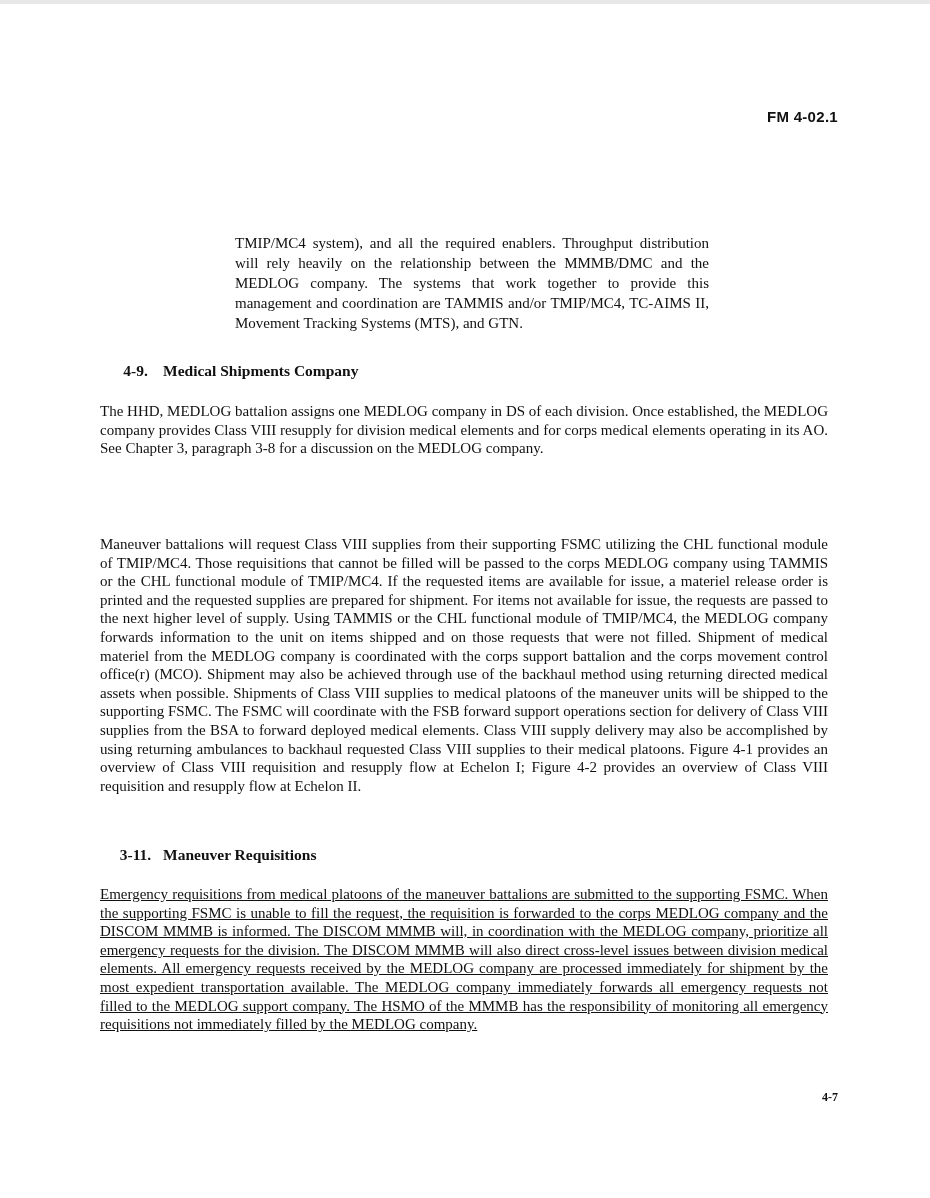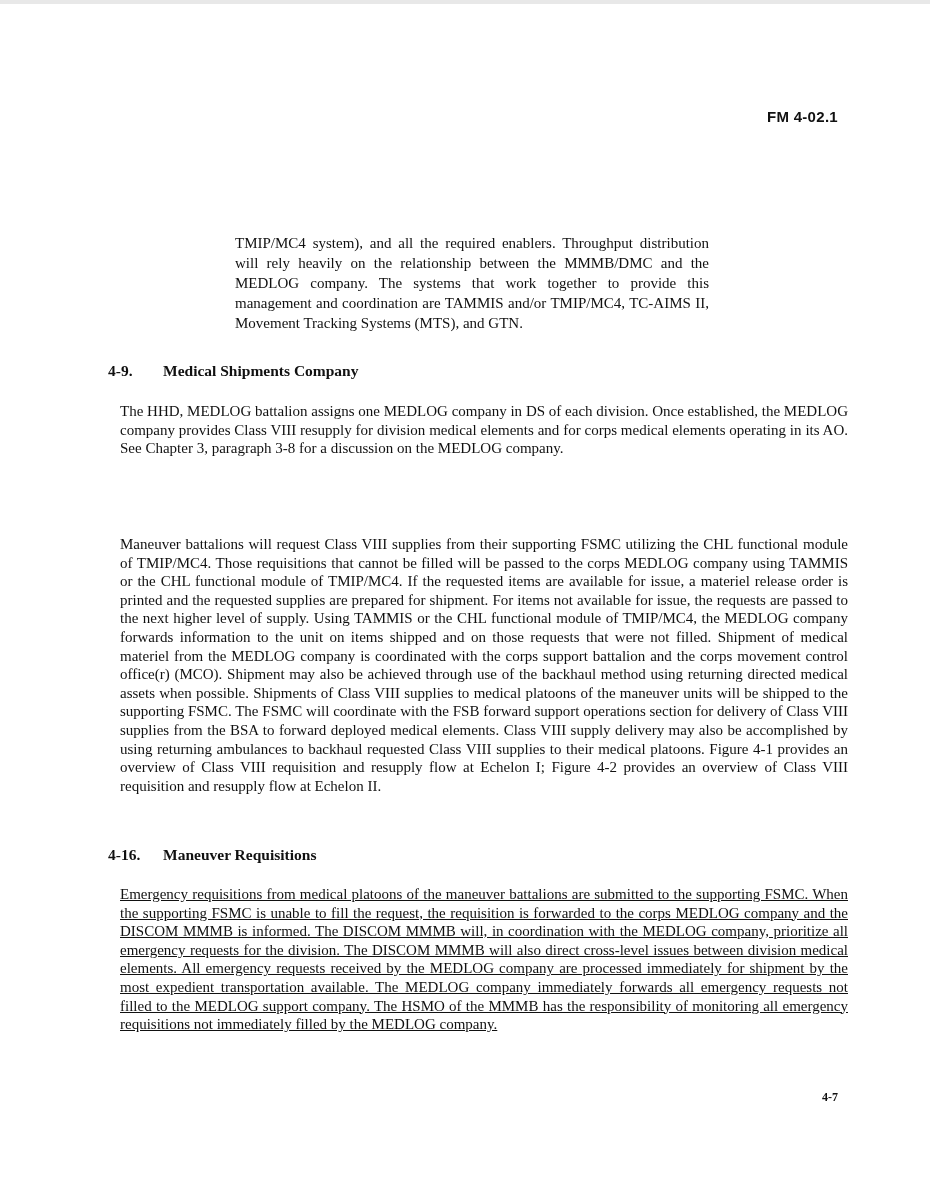--- a/index.html
+++ b/index.html
@@ -40,27 +40,28 @@
     left: 108px;
     width: 730px;
     font-weight: bold;
     font-size: 15.5px;
     display: flex;
   }
   .section-heading .sec-num {
     display: inline-block;
     width: 55px;
     flex: 0 0 55px;
+    text-align: center;
   }
   .heading-4-9  { top: 358px; }
   .heading-4-10 { top: 491px; }
   .heading-4-11 { top: 842px; }
   .section-body {
     position: absolute;
-    left: 120px;
+    left: 100px;
     width: 728px;
     font-size: 15px;
     line-height: 18.6px;
     text-align: justify;
   }
   .body-4-9  { top: 398px; }
   .body-4-10 { top: 531px; }
   .body-4-11 { top: 881px; text-decoration: underline; }
   .doc-footer {
     position: absolute;
@@ -82,20 +83,20 @@
 
   <div class="section-heading heading-4-9">
     <span class="sec-num">4-9.</span>
     <span class="sec-title">Medical Shipments Company</span>
   </div>
   <div class="section-body body-4-9">The HHD, MEDLOG battalion assigns one MEDLOG company in DS of each division.  Once established, the MEDLOG company provides Class VIII resupply for division medical elements and for corps medical elements operating in its AO.  See Chapter 3, paragraph 3-8 for a discussion on the MEDLOG company.</div>
 
   <div class="section-body body-4-10">Maneuver battalions will request Class VIII supplies from their supporting FSMC utilizing the CHL functional module of TMIP/MC4.  Those requisitions that cannot be filled will be passed to the corps MEDLOG company using TAMMIS or the CHL functional module of TMIP/MC4.  If the requested items are available for issue, a materiel release order is printed and the requested supplies are prepared for shipment.  For items not available for issue, the requests are passed to the next higher level of supply.  Using TAMMIS or the CHL functional module of TMIP/MC4, the MEDLOG company forwards information to the unit on items shipped and on those requests that were not filled.  Shipment of medical materiel from the MEDLOG company is coordinated with the corps support battalion and the corps movement control office(r) (MCO).  Shipment may also be achieved through use of the backhaul method using returning directed medical assets when possible.  Shipments of Class VIII supplies to medical platoons of the maneuver units will be shipped to the supporting FSMC. The FSMC will coordinate with the FSB forward support operations section for delivery of Class VIII supplies from the BSA to forward deployed medical elements.  Class VIII supply delivery may also be accomplished by using returning ambulances to backhaul requested Class VIII supplies to their medical platoons.  Figure 4-1 provides an overview of Class VIII requisition and resupply flow at Echelon I; Figure 4-2 provides an overview of Class VIII requisition and resupply flow at Echelon II.</div>
 
   <div class="section-heading heading-4-11">
-    <span class="sec-num">4-16.</span>
+    <span class="sec-num">3-11.</span>
     <span class="sec-title">Maneuver Requisitions</span>
   </div>
   <div class="section-body body-4-11">Emergency requisitions from medical platoons of the maneuver battalions are submitted to the supporting FSMC.  When the supporting FSMC is unable to fill the request, the requisition is forwarded to the corps MEDLOG company and the DISCOM MMMB is informed.  The DISCOM MMMB will, in coordination with the MEDLOG company, prioritize all emergency requests for the division.  The DISCOM MMMB will also direct cross-level issues between division medical elements.  All emergency requests received by the MEDLOG company are processed immediately for shipment by the most expedient transportation available.  The MEDLOG company immediately forwards all emergency requests not filled to the MEDLOG support company. The HSMO of the MMMB has the responsibility of monitoring all emergency requisitions not immediately filled by the MEDLOG company.</div>
 
   <div class="doc-footer">4-7</div>
 
 </div>
 
 </body></html>

